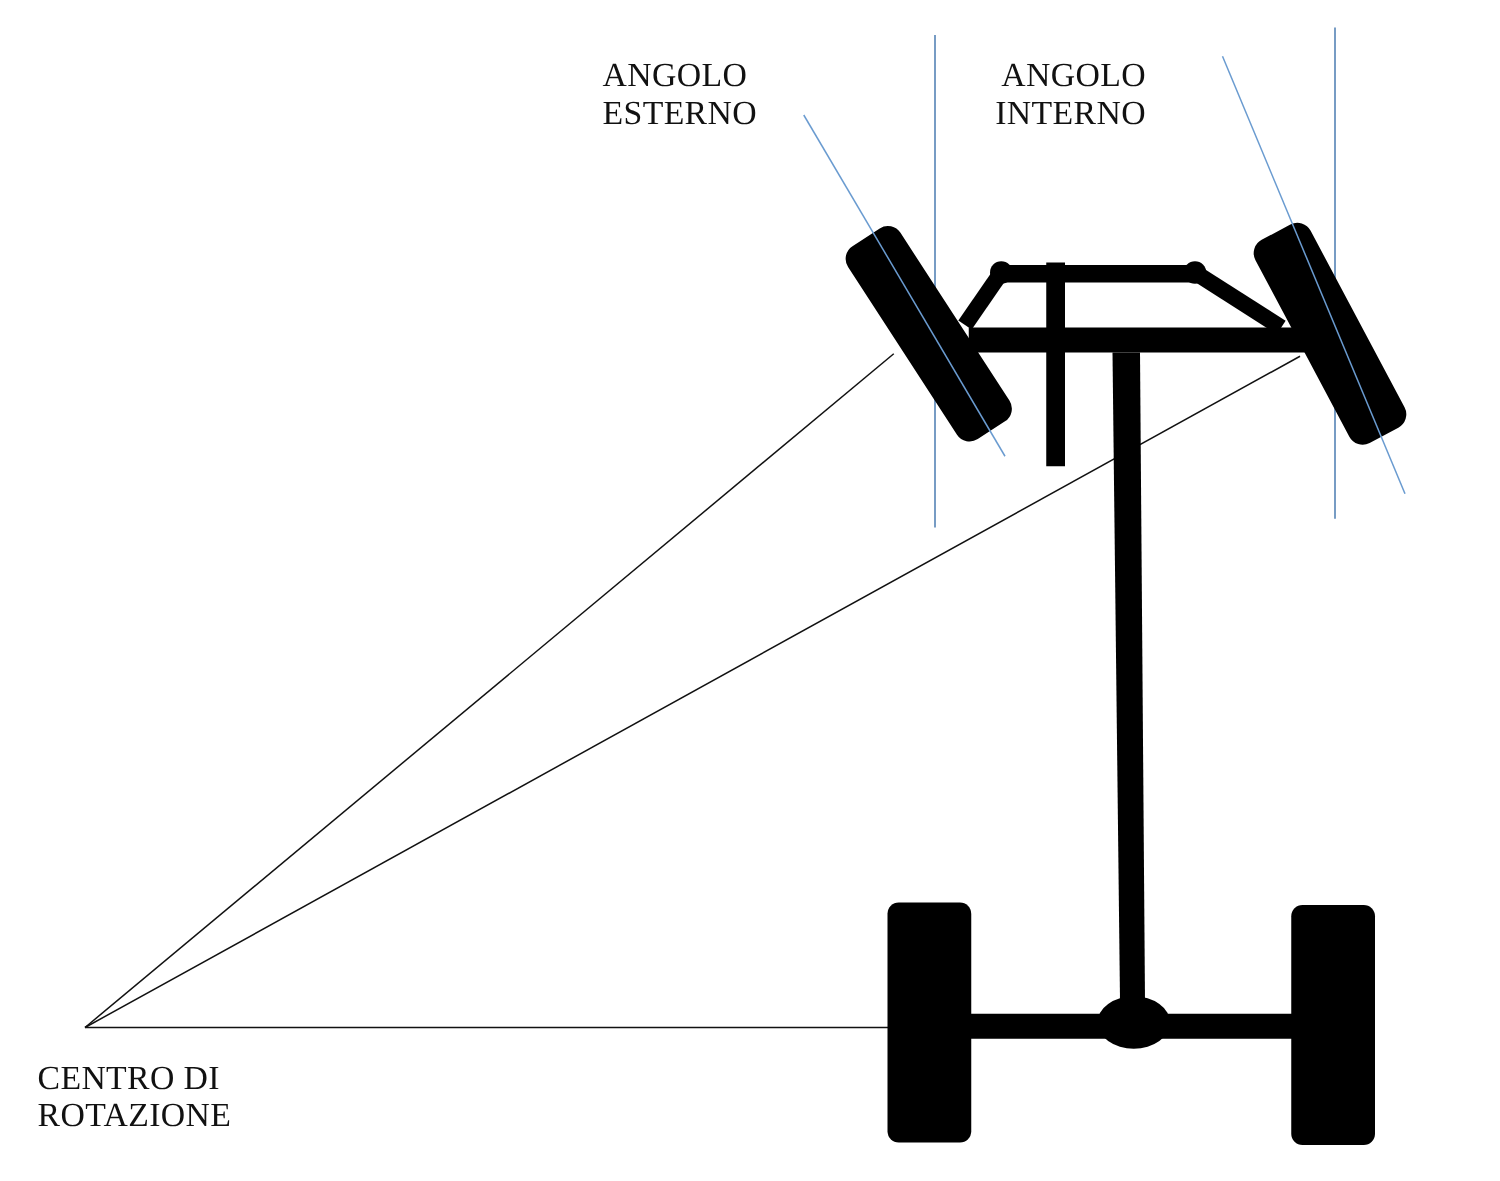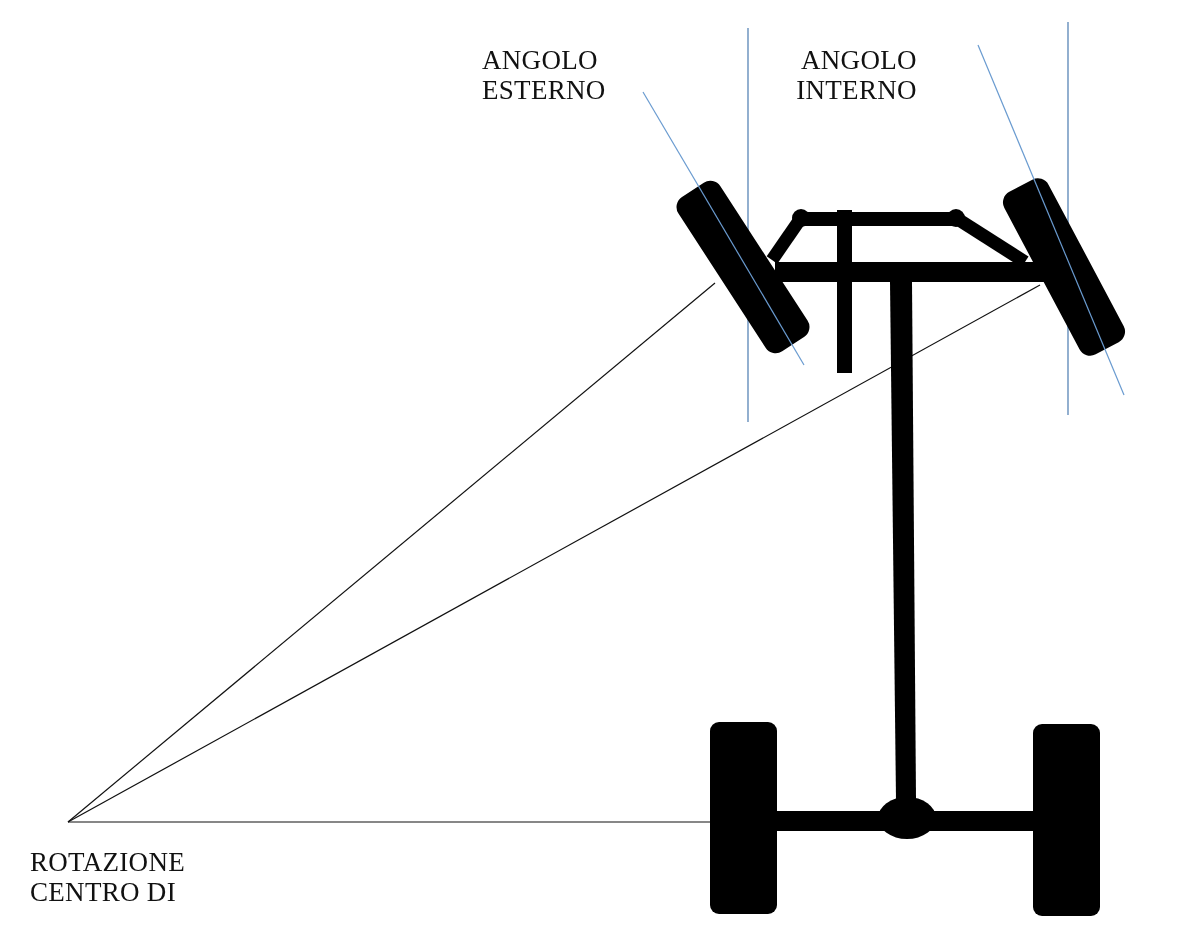--- a/index.html
+++ b/index.html
@@ -67,15 +67,15 @@
   <span>ANGOLO</span>
   <span>ESTERNO</span>
 </div>
 
 <div class="label" style="left:782px; top:45px; text-align:right;">
   <span style="padding-left:19px;">ANGOLO</span>
   <span>INTERNO</span>
 </div>
 
 <div class="label" style="left:30px; top:847px;">
+  <span>CENTRO DI</span>
   <span>ROTAZIONE</span>
-  <span>CENTRO DI</span>
 </div>
 
 </body></html>

